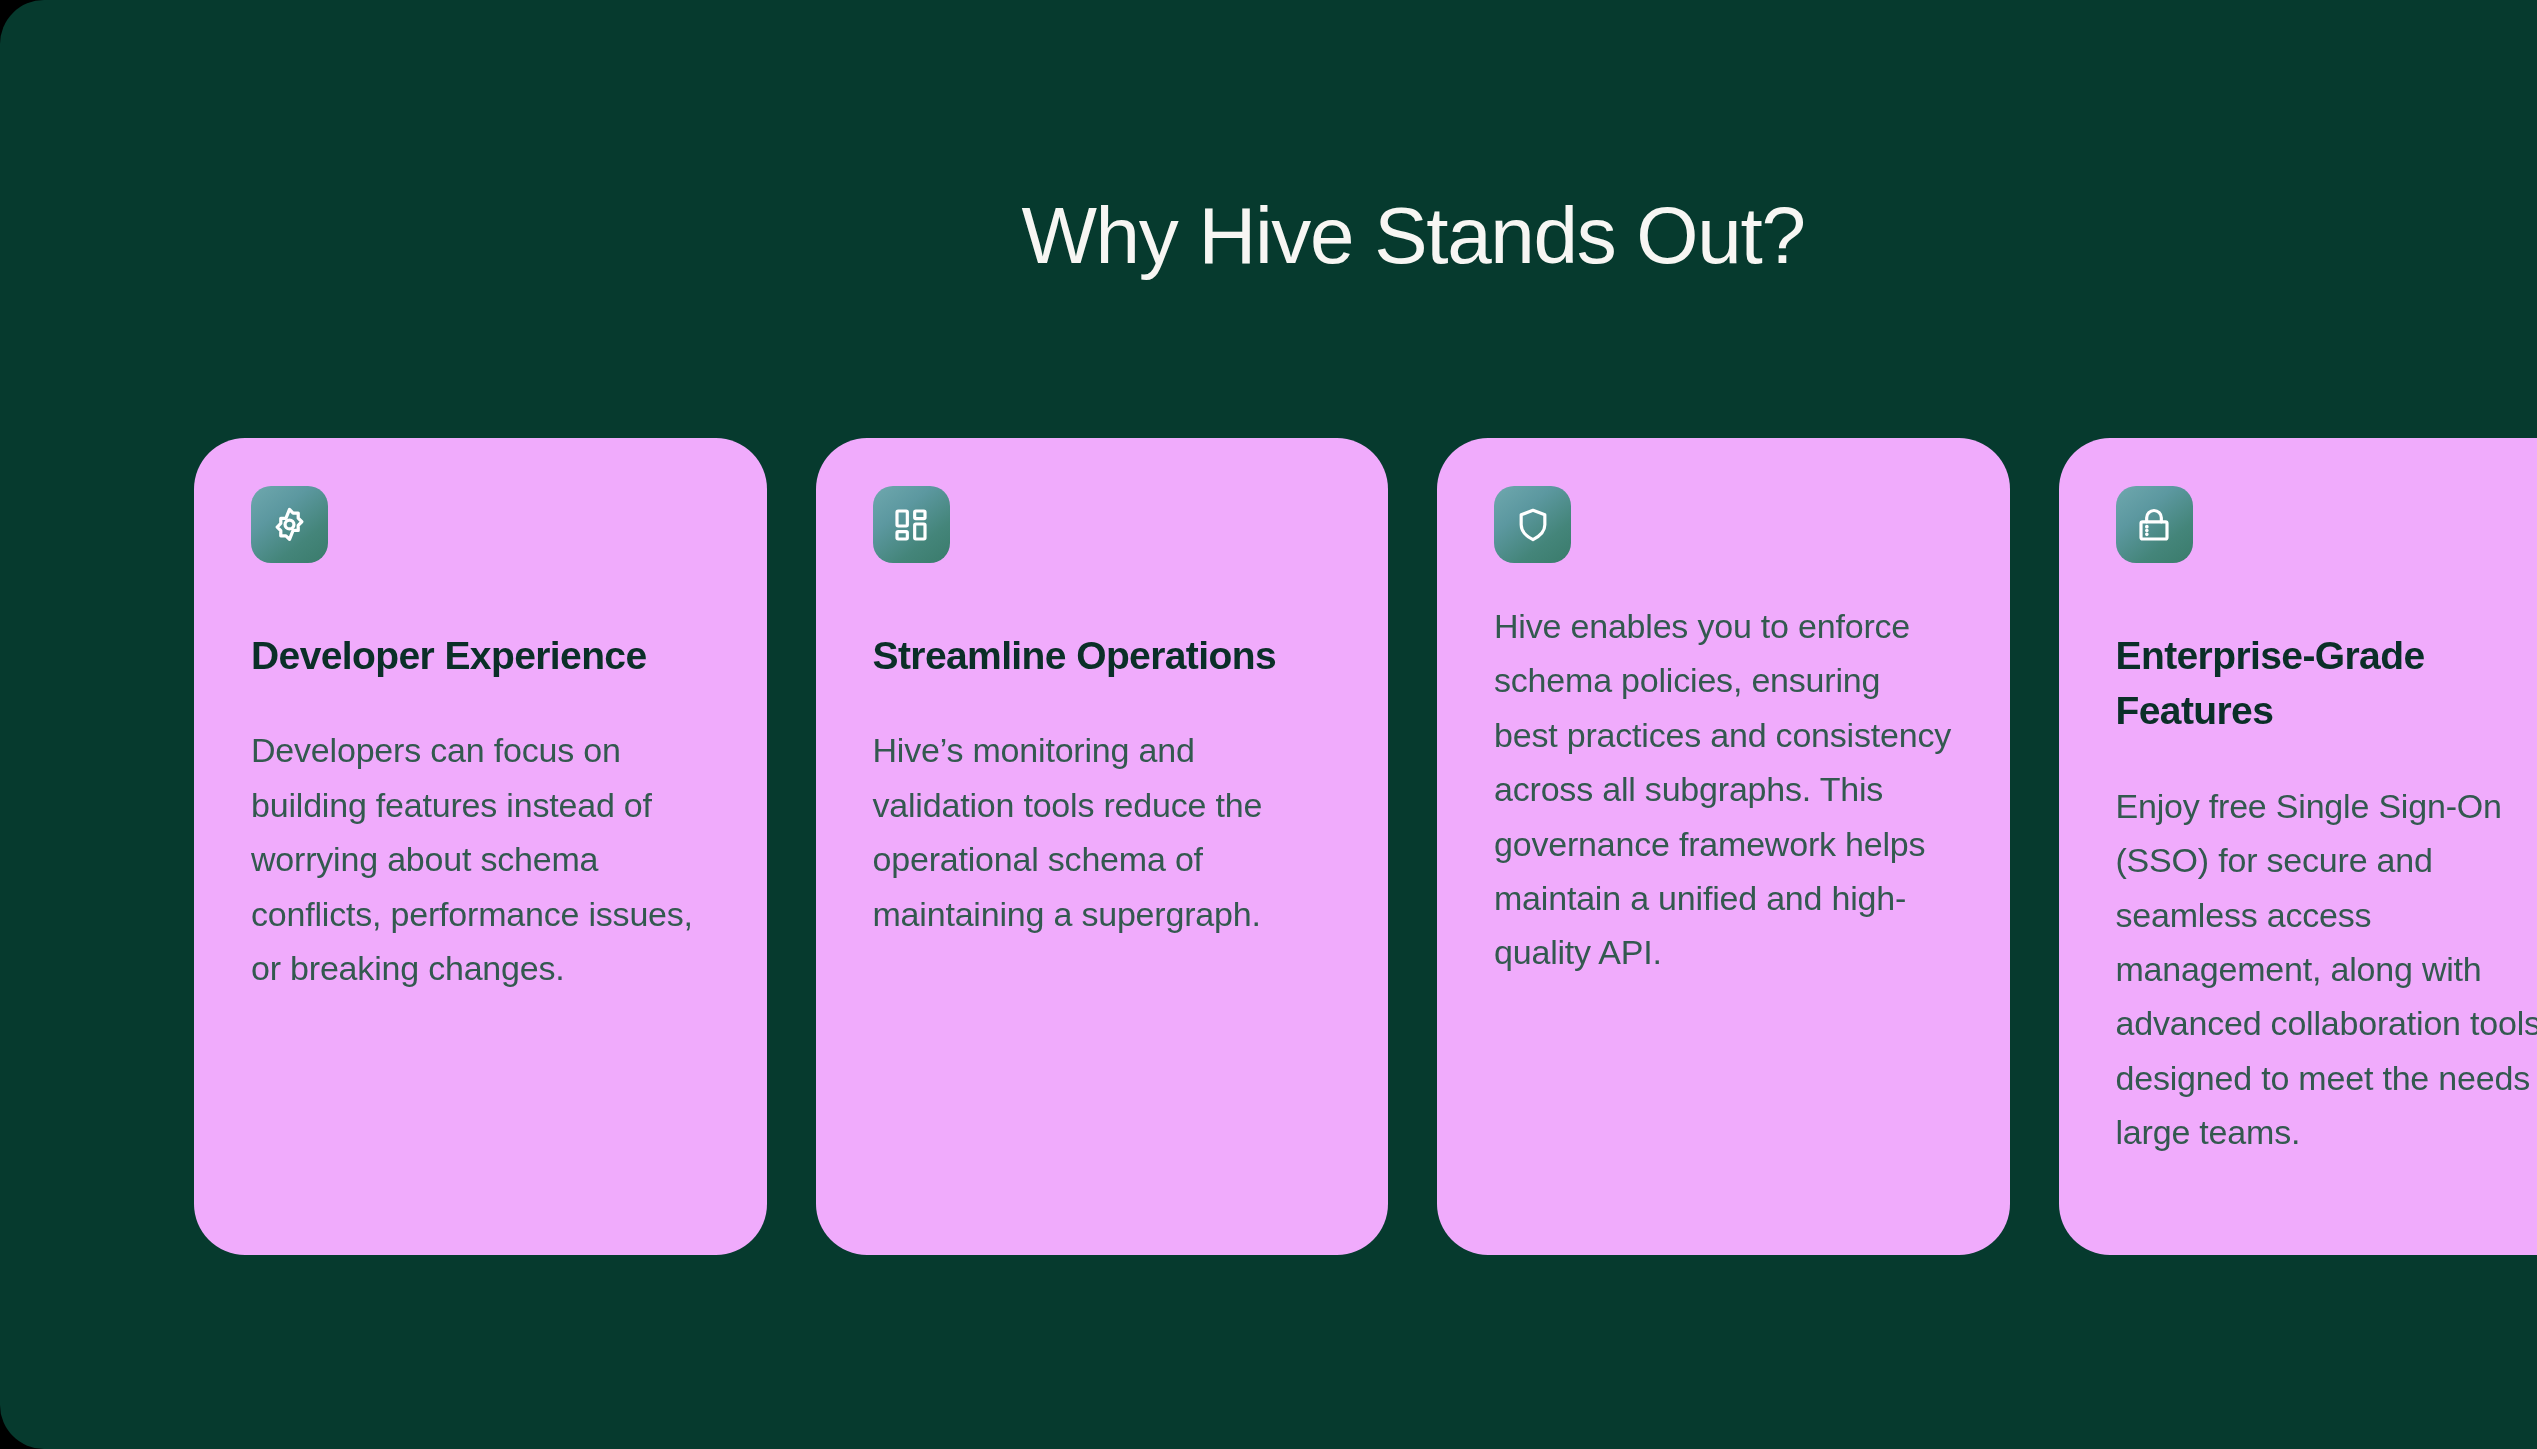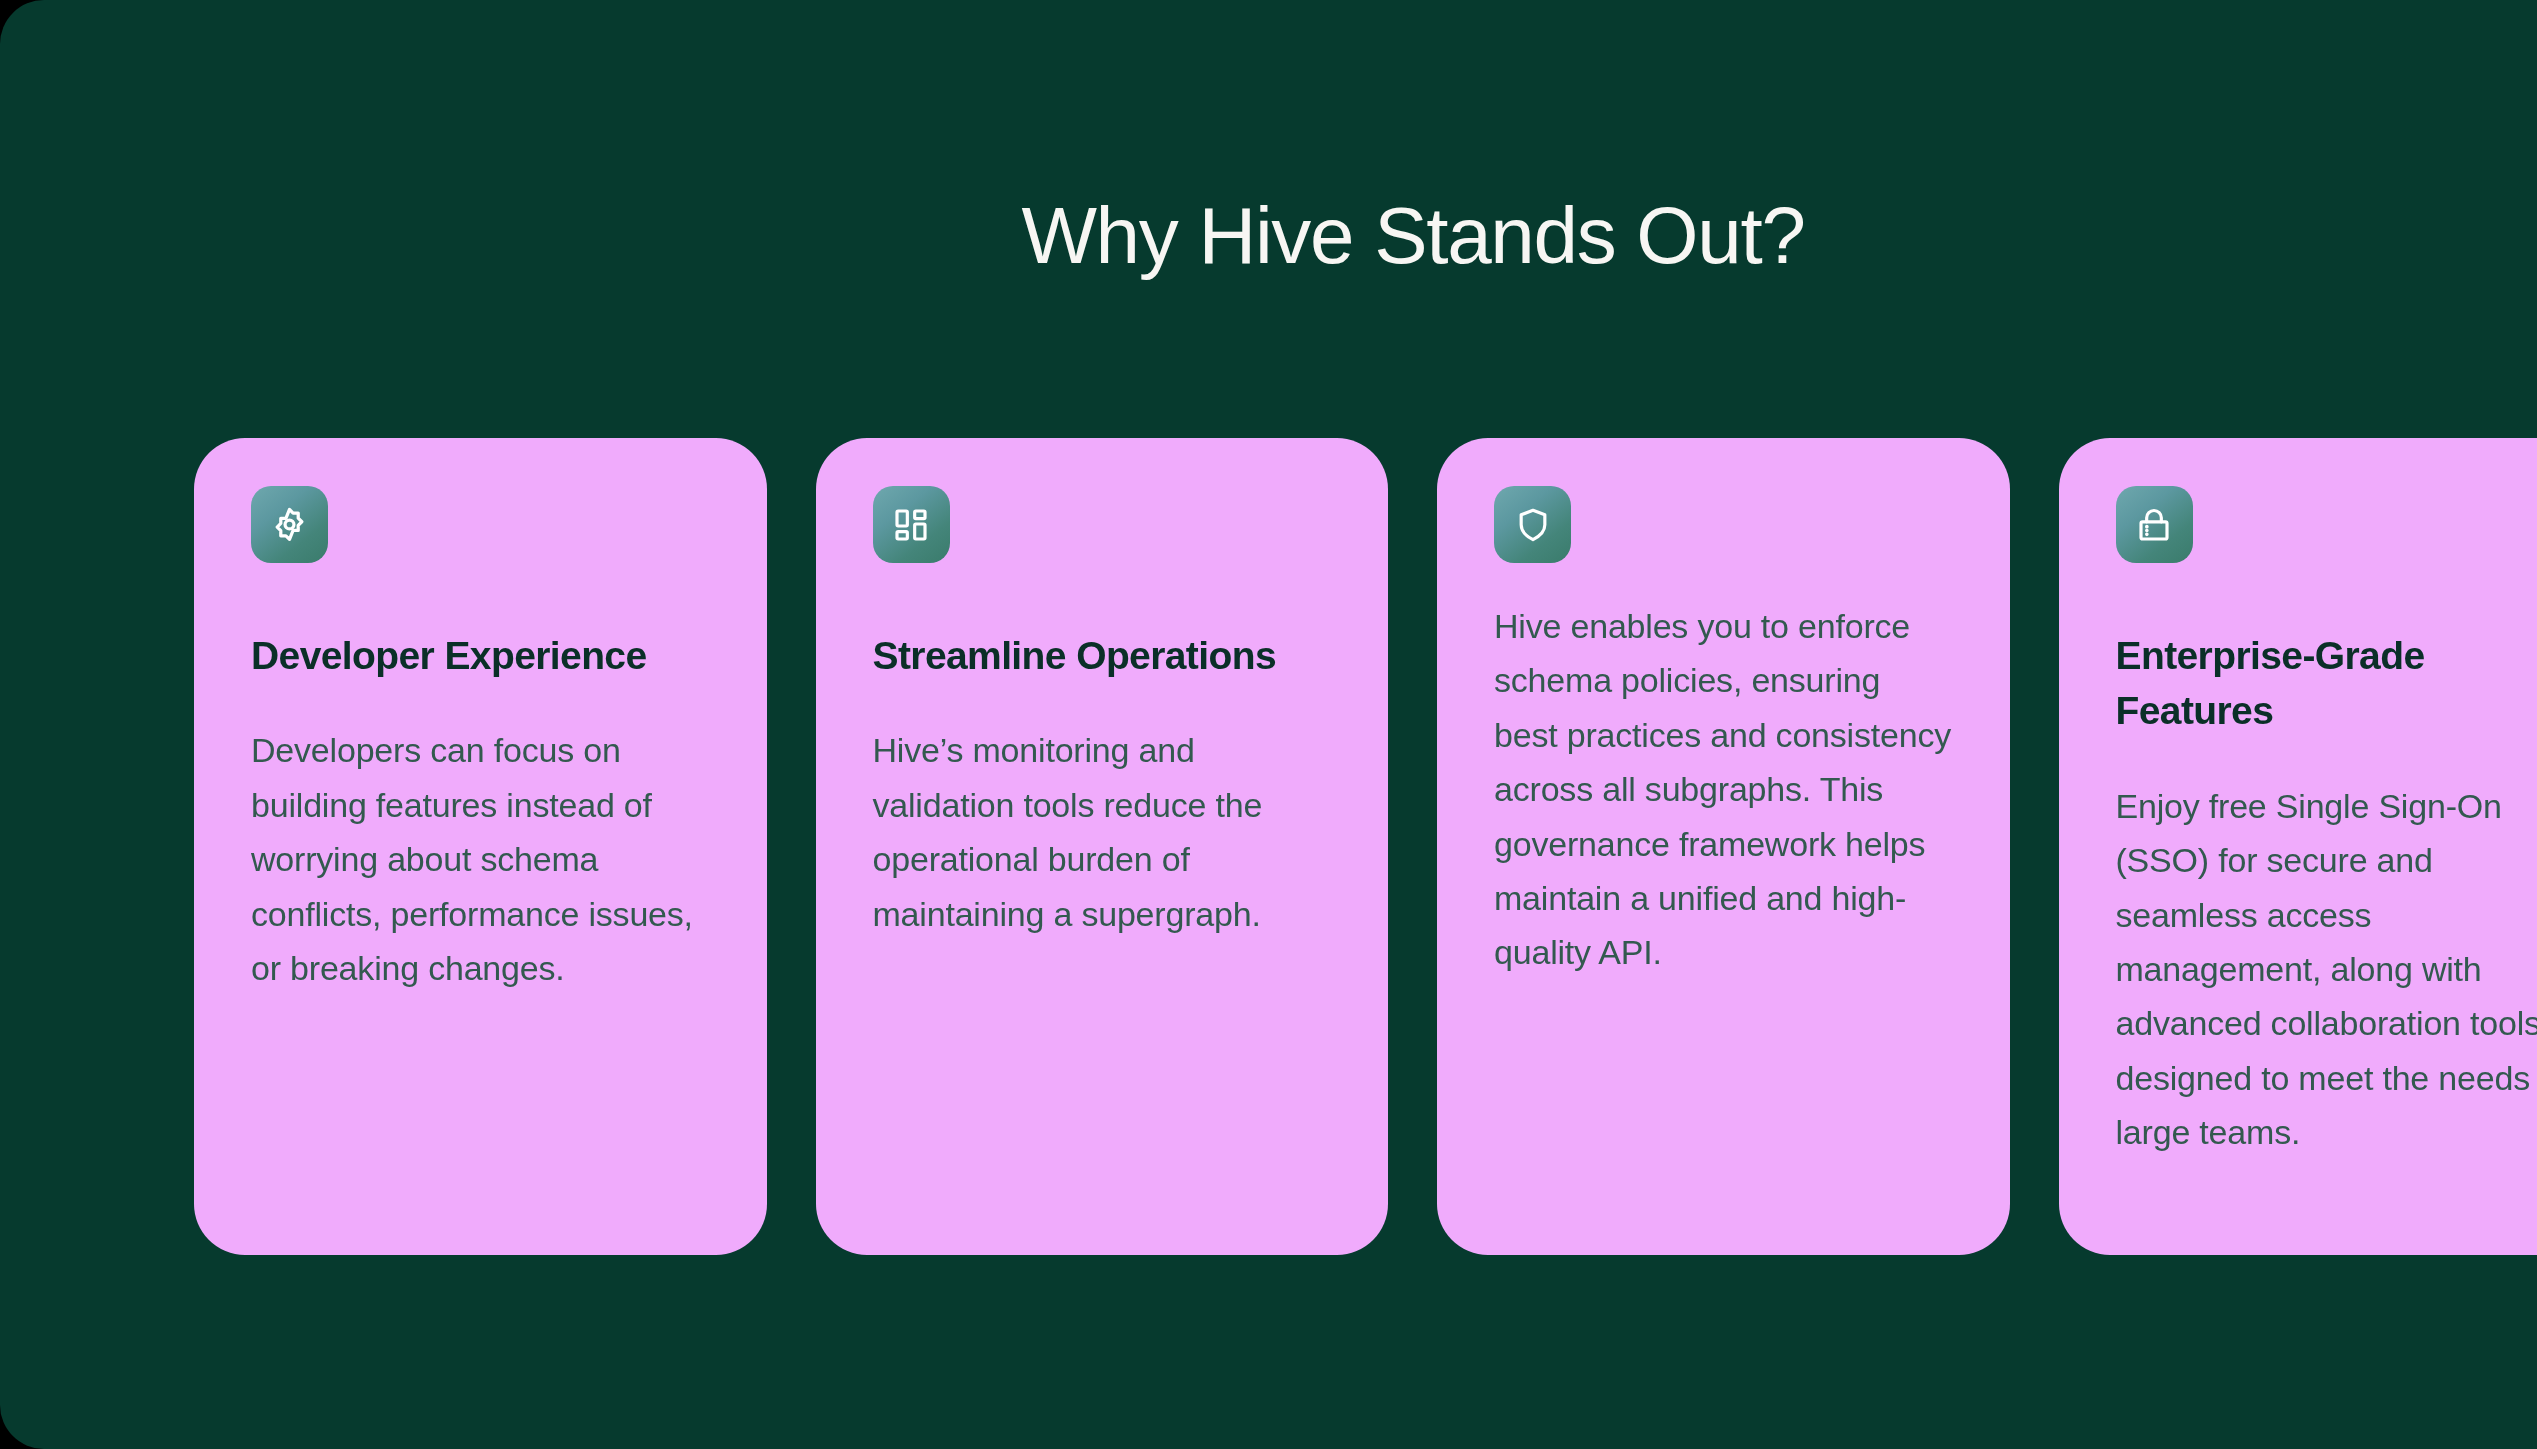--- a/index.html
+++ b/index.html
@@ -128,21 +128,21 @@
           <span>
             <svg width="40" height="40" viewBox="0 0 24 24" fill="none" stroke="#FFFFFF" stroke-width="1.9" stroke-linejoin="round">
               <rect x="3.6" y="3.6" width="6.2" height="9.0" rx="0.7"></rect>
               <rect x="14.2" y="3.6" width="6.2" height="4.6" rx="0.7"></rect>
               <rect x="3.6" y="16.0" width="6.2" height="4.4" rx="0.7"></rect>
               <rect x="14.2" y="11.4" width="6.2" height="9.0" rx="0.7"></rect>
             </svg>
           </span>
         </div>
         <div class="card-title">Streamline Operations</div>
-        <div class="card-body">Hive’s monitoring and validation tools reduce the operational burden of maintaining a supergraph.</div>
+        <div class="card-body">Hive’s monitoring and validation tools reduce the operational schema of maintaining a supergraph.</div>
       </div>
     </div>
 
     <div class="card tight">
       <div class="card-inner">
         <div class="icon-tile">
           <span>
             <svg width="40" height="40" viewBox="0 0 24 24" fill="none" stroke="#FFFFFF" stroke-width="1.9" stroke-linecap="round" stroke-linejoin="round">
               <path d="M12 3.2 4.9 5.9v6.0c0 3.7 2.9 6.8 7.1 8.9 4.2-2.1 7.1-5.2 7.1-8.9V5.9Z"></path>
             </svg>

